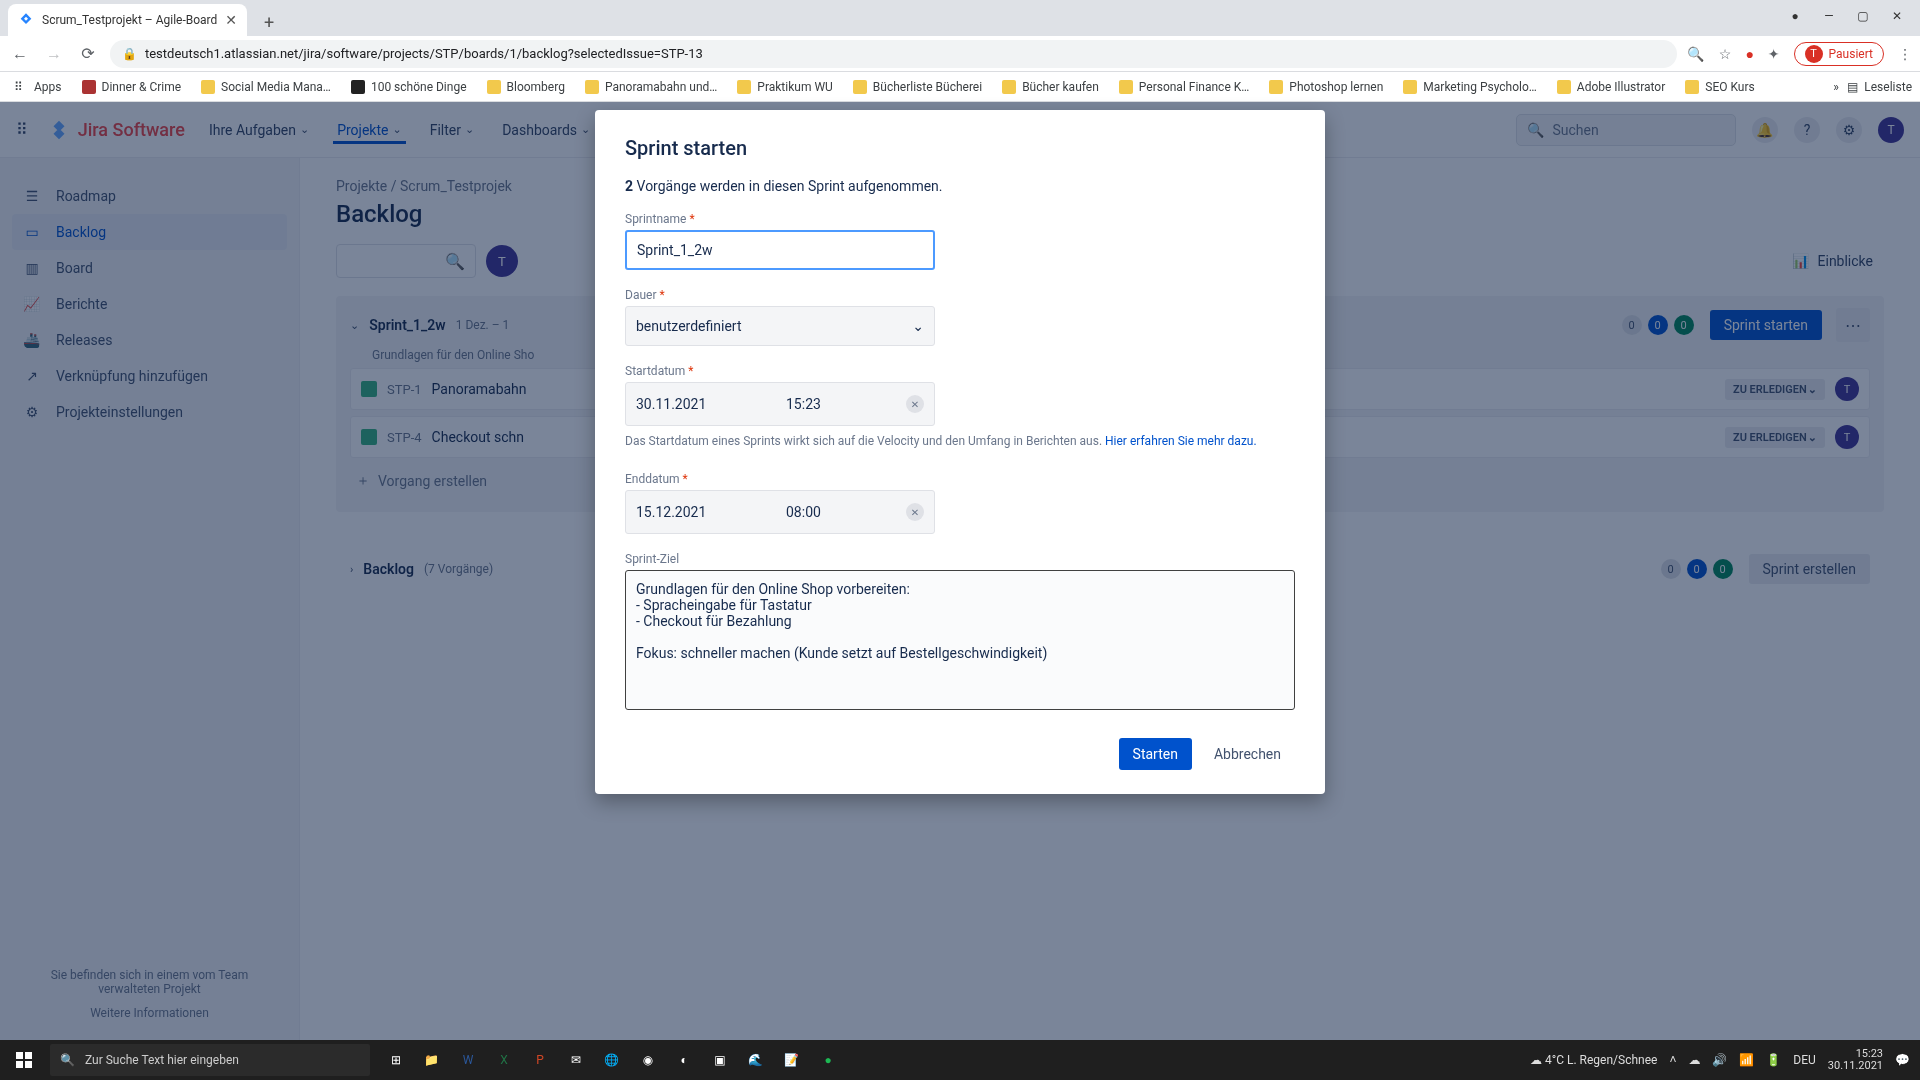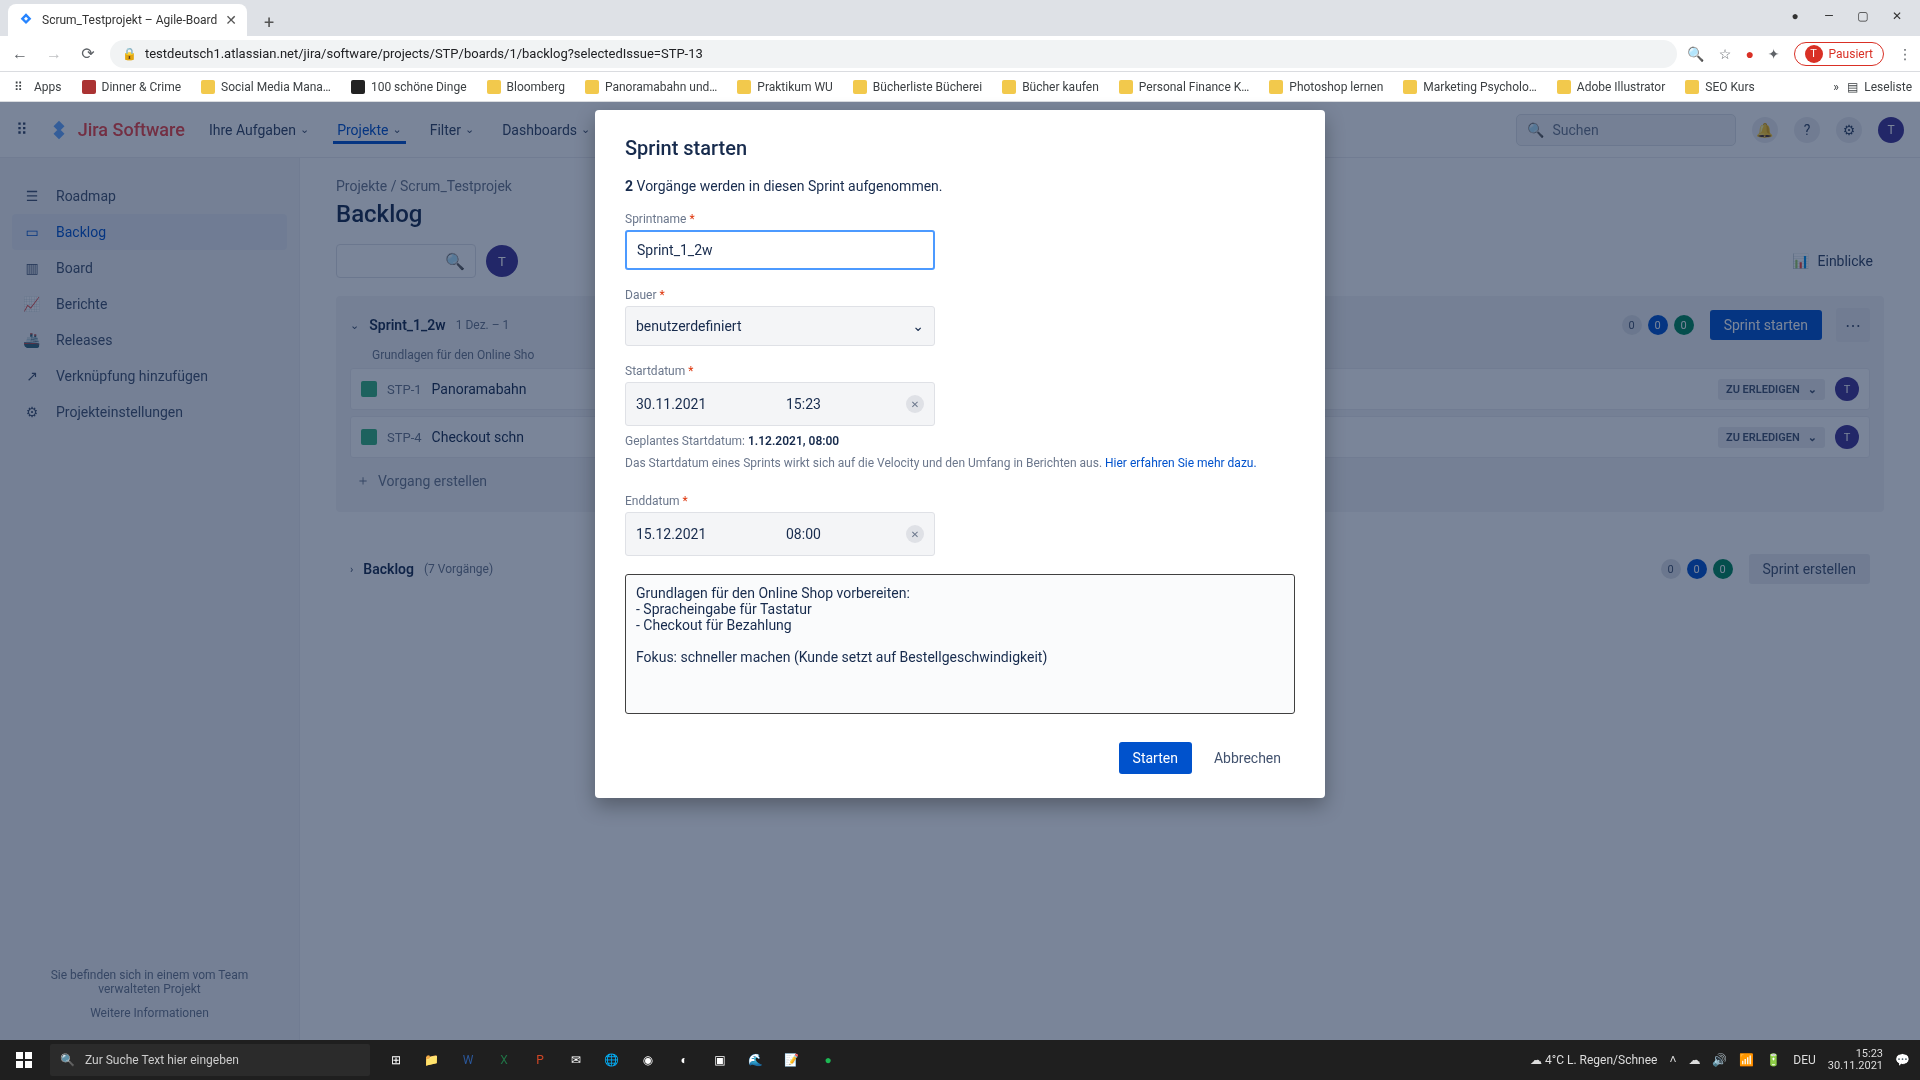--- a/index.html
+++ b/index.html
@@ -72,21 +72,21 @@
   .pill { min-width:20px; height:20px; border-radius:10px; font-size:11px; display:flex; align-items:center; justify-content:center; padding:0 6px; color:#fff;}
   .pill.grey { background:#dfe1e6; color:#42526e; }
   .pill.blue { background:#0052cc; }
   .pill.green { background:#00875a; }
   .sprint-start { background:#0052cc; color:#fff; border:none; padding:7px 14px; border-radius:3px; font-size:14px; margin-left:10px;}
   .more-btn { width:34px; height:34px; border-radius:3px; background:#ebecf0; display:flex; align-items:center; justify-content:center; margin-left:8px; color:#42526e;}
 
   .issue-row { background:#fff; border:1px solid #ebecf0; padding:8px 10px; margin-top:6px; display:flex; align-items:center; gap:10px; font-size:14px; border-radius:3px;}
   .issue-type { width:16px; height:16px; background:#36b37e; border-radius:2px; }
   .issue-key { color:#6b778c; font-size:13px; }
-  .status-btn { margin-left:auto; background:#ebecf0; color:#42526e; font-size:11px; font-weight:600; padding:4px 8px; border-radius:3px; display:flex; align-items:center; gap:8px;}
+  .status-btn { margin-left:auto; background:#ebecf0; color:#42526e; font-size:11px; font-weight:600; padding:4px 8px; border-radius:3px; display:flex; align-items:center; gap:1px;}
   .create-issue { color:#6b778c; font-size:14px; padding:10px 6px; display:flex; align-items:center; gap:8px; margin-top:4px;}
 
   .backlog2 { margin-top:30px; padding:12px 14px; }
   .sprint-create { color:#42526e; background:#ebecf0; padding:7px 14px; border-radius:3px; font-size:14px; margin-left:10px; border:none;}
   .chev { font-size:11px; color:#42526e; }
 
   
   .overlay { position:absolute; inset:0; background:rgba(9,30,66,0.54); display:flex; align-items:flex-start; justify-content:center; padding-top:8px; }
   .modal { background:#fff; width:730px; border-radius:4px; padding:26px 30px 24px; box-shadow:0 8px 20px rgba(0,0,0,0.3); }
   .modal h2 { font-size:20px; font-weight:500; color:#172b4d; margin-bottom:18px; }
@@ -395,34 +395,34 @@
           </div>
       </div>
 
       <div class="fld" style="margin-bottom:24px">
         <label class="fld-label"><span>Startdatum</span> <span class="req">*</span></label>
         <div class="date-row">
           <input value="30.11.2021" style="">
           <input class="time" value="15:23" style="">
           <span class="clear">✕</span>
         </div>
-        <div class="helper"><span>Geplantes Startdatum:</span> <span class="strong">1.12.2021, 08:00</span></div>
         <div class="helper"><span>Das Startdatum eines Sprints wirkt sich auf die Velocity und den Umfang in Berichten aus.</span> <a>Hier erfahren Sie mehr dazu.</a></div>
       </div>
 
       <div class="fld">
         <label class="fld-label"><span>Enddatum</span> <span class="req">*</span></label>
         <div class="date-row">
           <input value="15.12.2021" style="">
           <input class="time" value="08:00" style="">
           <span class="clear">✕</span>
         </div>
       </div>
 
       <div class="fld" style="margin-bottom:0">
+        <label class="fld-label">Sprint-Ziel</label>
         <textarea class="textarea" style="">Grundlagen für den Online Shop vorbereiten:
 - Spracheingabe für Tastatur
 - Checkout für Bezahlung
 
 Fokus: schneller machen (Kunde setzt auf Bestellgeschwindigkeit)</textarea>
       </div>
 
       <div class="modal-actions">
         <button class="btn-primary">Starten</button>
         <button class="btn-subtle">Abbrechen</button>

